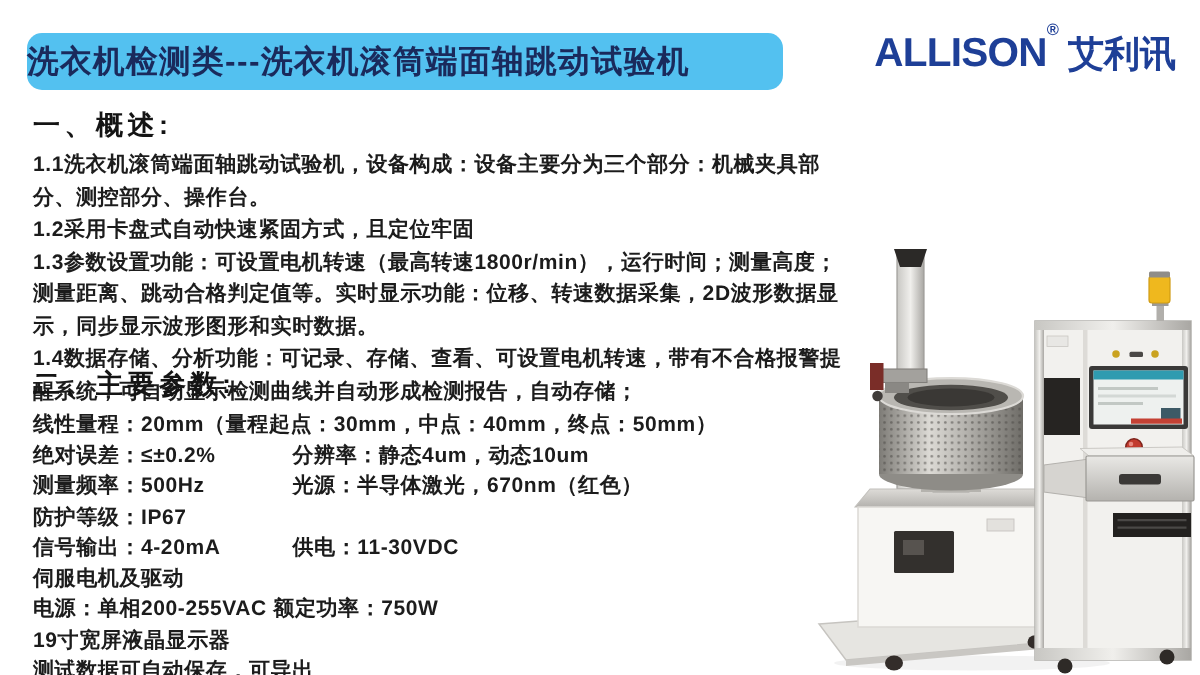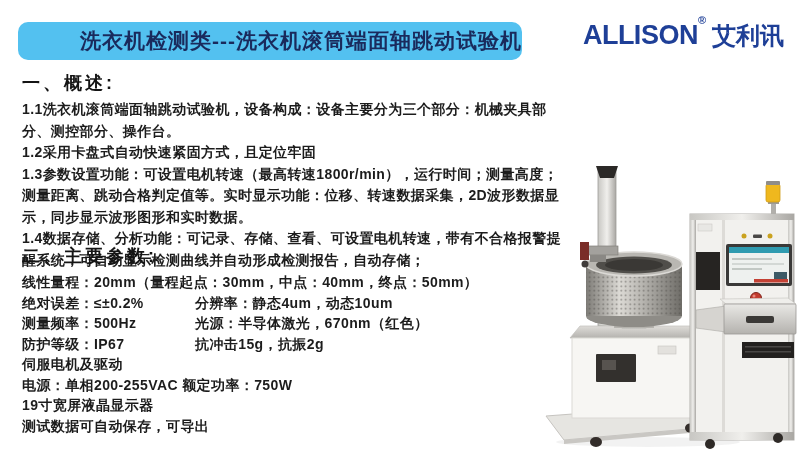--- a/index.html
+++ b/index.html
@@ -5,21 +5,21 @@
   html,body{margin:0;padding:0;}
   body{
     width:800px;height:450px;position:relative;overflow:hidden;
     background:#ffffff;
     font-family:"Liberation Sans","DejaVu Sans",sans-serif;
   }
   
   .banner{
     position:absolute;left:18px;top:22px;width:504px;height:38px;
     background:#53c1f0;border-radius:10px;
-    display:flex;align-items:center;justify-content:flex-end;
+    display:flex;align-items:center;justify-content:flex-start;
   }
   .banner-text{
     font-size:21px;font-weight:800;color:#1a2a5c;letter-spacing:1px;white-space:nowrap;
   }
   
   .logo{
     position:absolute;right:16px;top:20px;color:#1e3f97;white-space:nowrap;
   }
   .logo-en{font-size:27px;font-weight:800;letter-spacing:-0.5px;}
   .logo-cn{font-size:24px;font-weight:800;margin-left:6px;}
@@ -75,21 +75,24 @@
   <div class="prow">
       <span class="pl">绝对误差：≤±0.2%</span>
       <span class="pr">分辨率：静态4um，动态10um</span>
     </div>
   <div class="prow">
       <span class="pl">测量频率：500Hz</span>
       <span class="pr">光源：半导体激光，670nm（红色）</span>
     </div>
   <div class="prow">
       <span class="pl">防护等级：IP67</span>
-      <span class="pr">抗冲击15g，抗振2g</span>
+    </div>
+  <div class="prow">
+      <span class="pl">信号输出：4-20mA</span>
+      <span class="pr">供电：11-30VDC</span>
     </div>
   <div class="prow">
       <span class="pl">伺服电机及驱动</span>
       <span class="pr"></span>
     </div>
   <div class="prow">
       <span class="pl">电源：单相200-255VAC 额定功率：750W</span>
       <span class="pr"></span>
     </div>
   <div class="prow">

